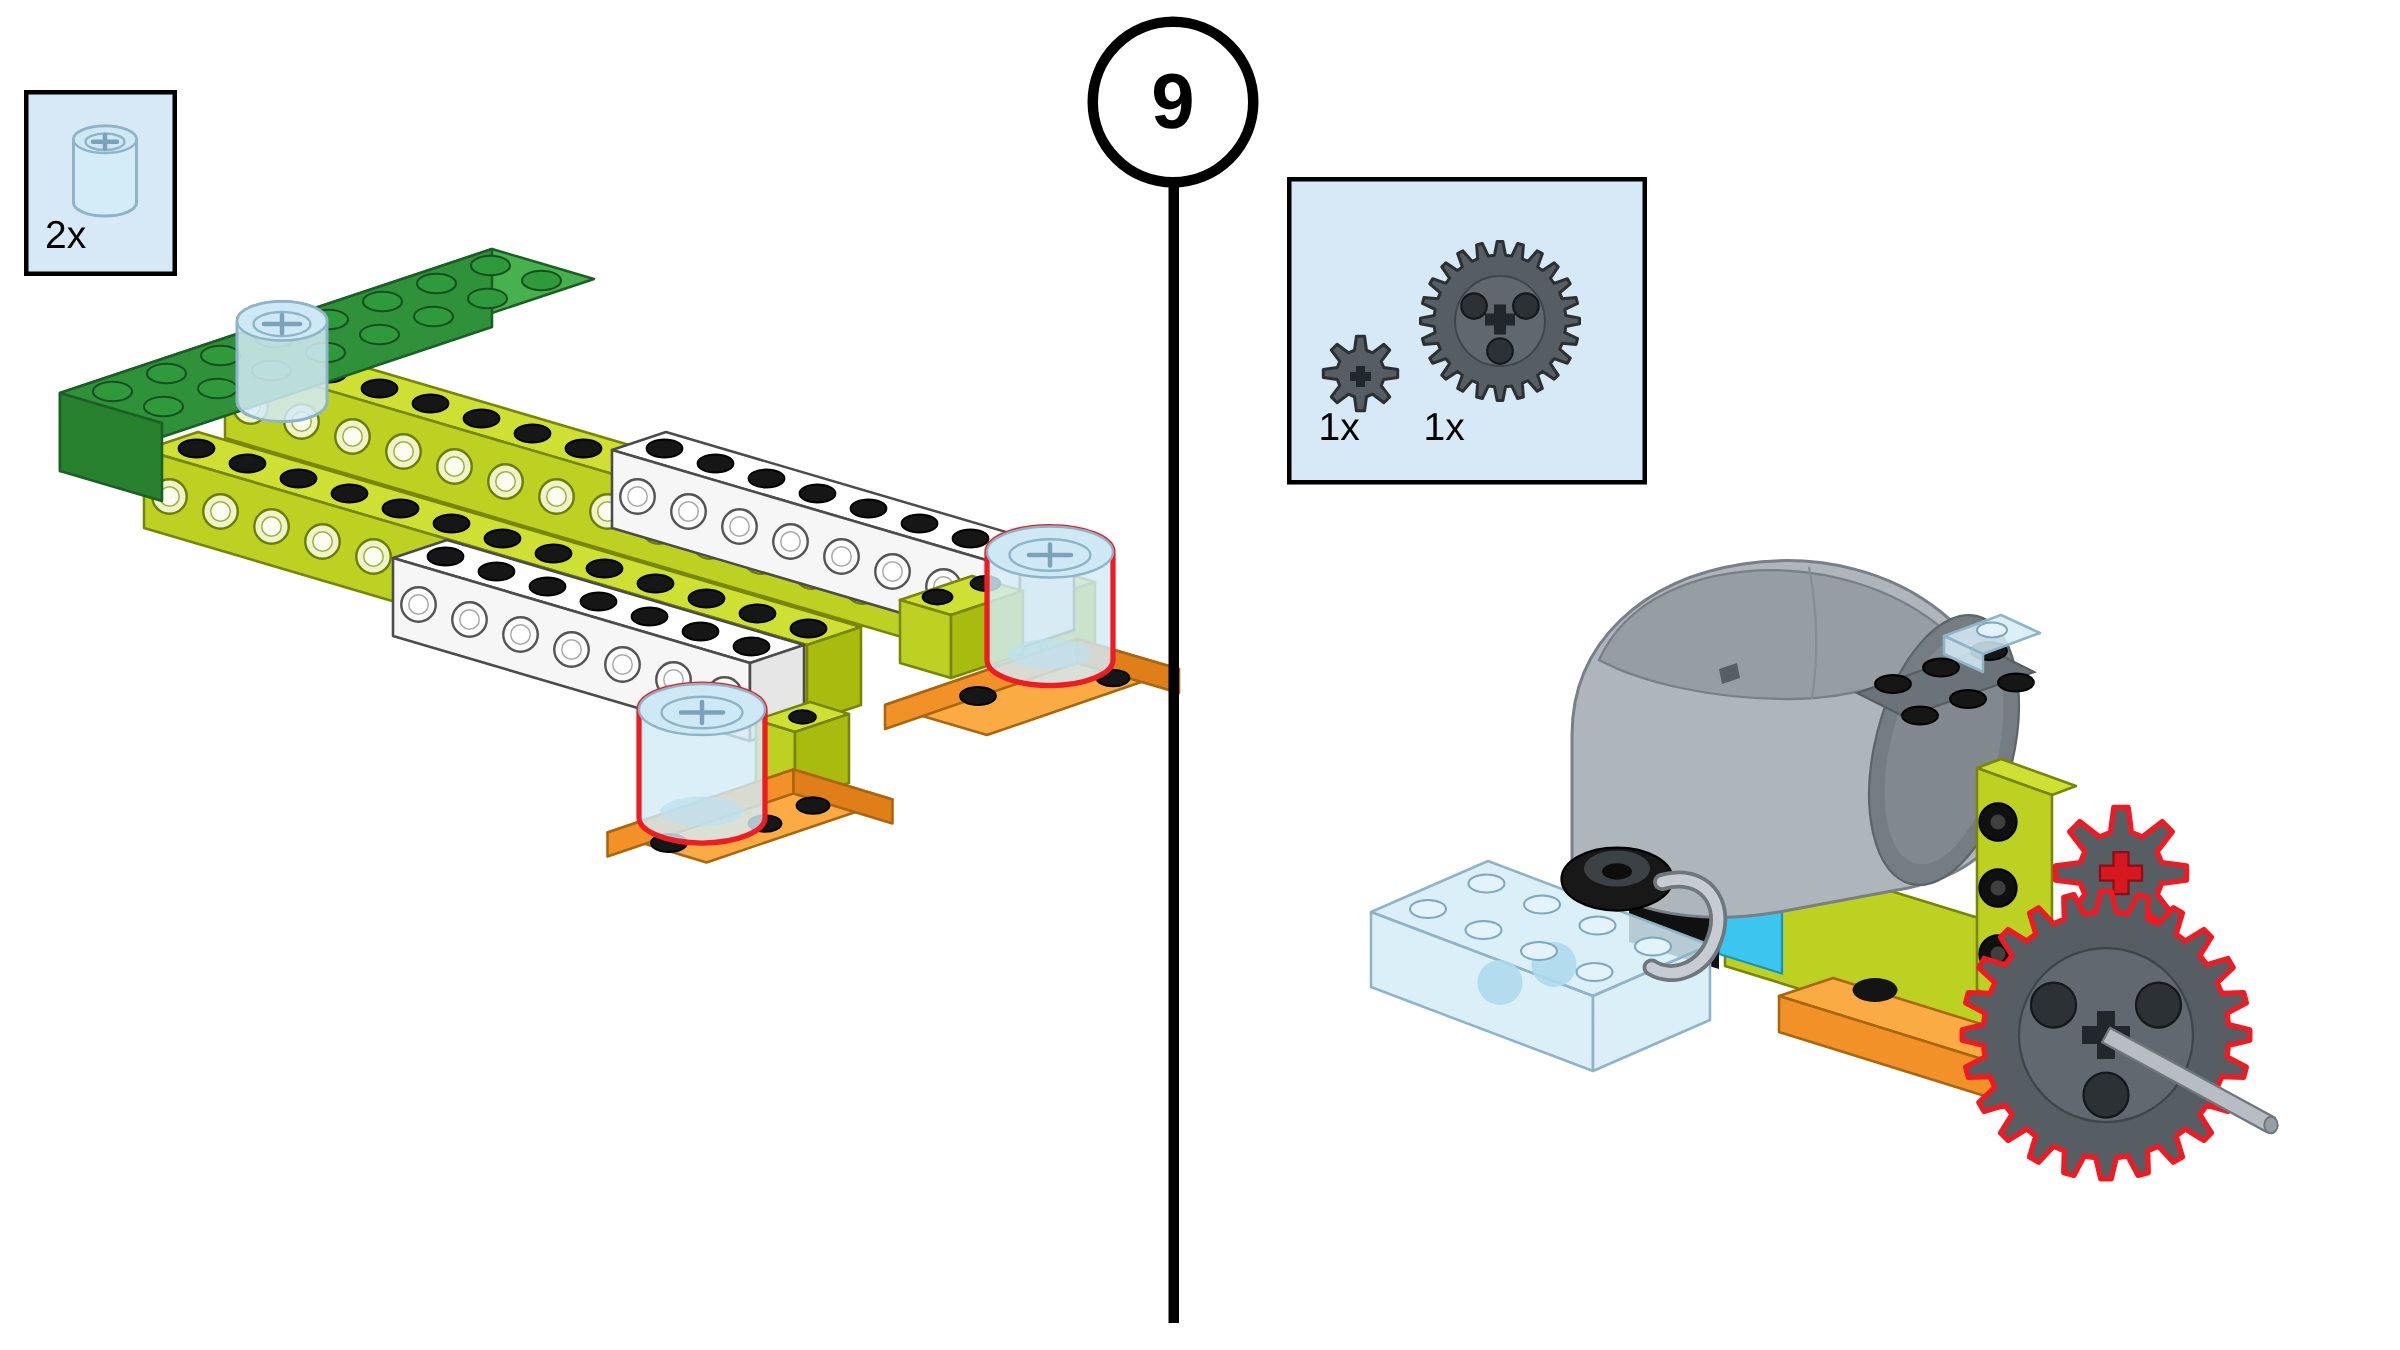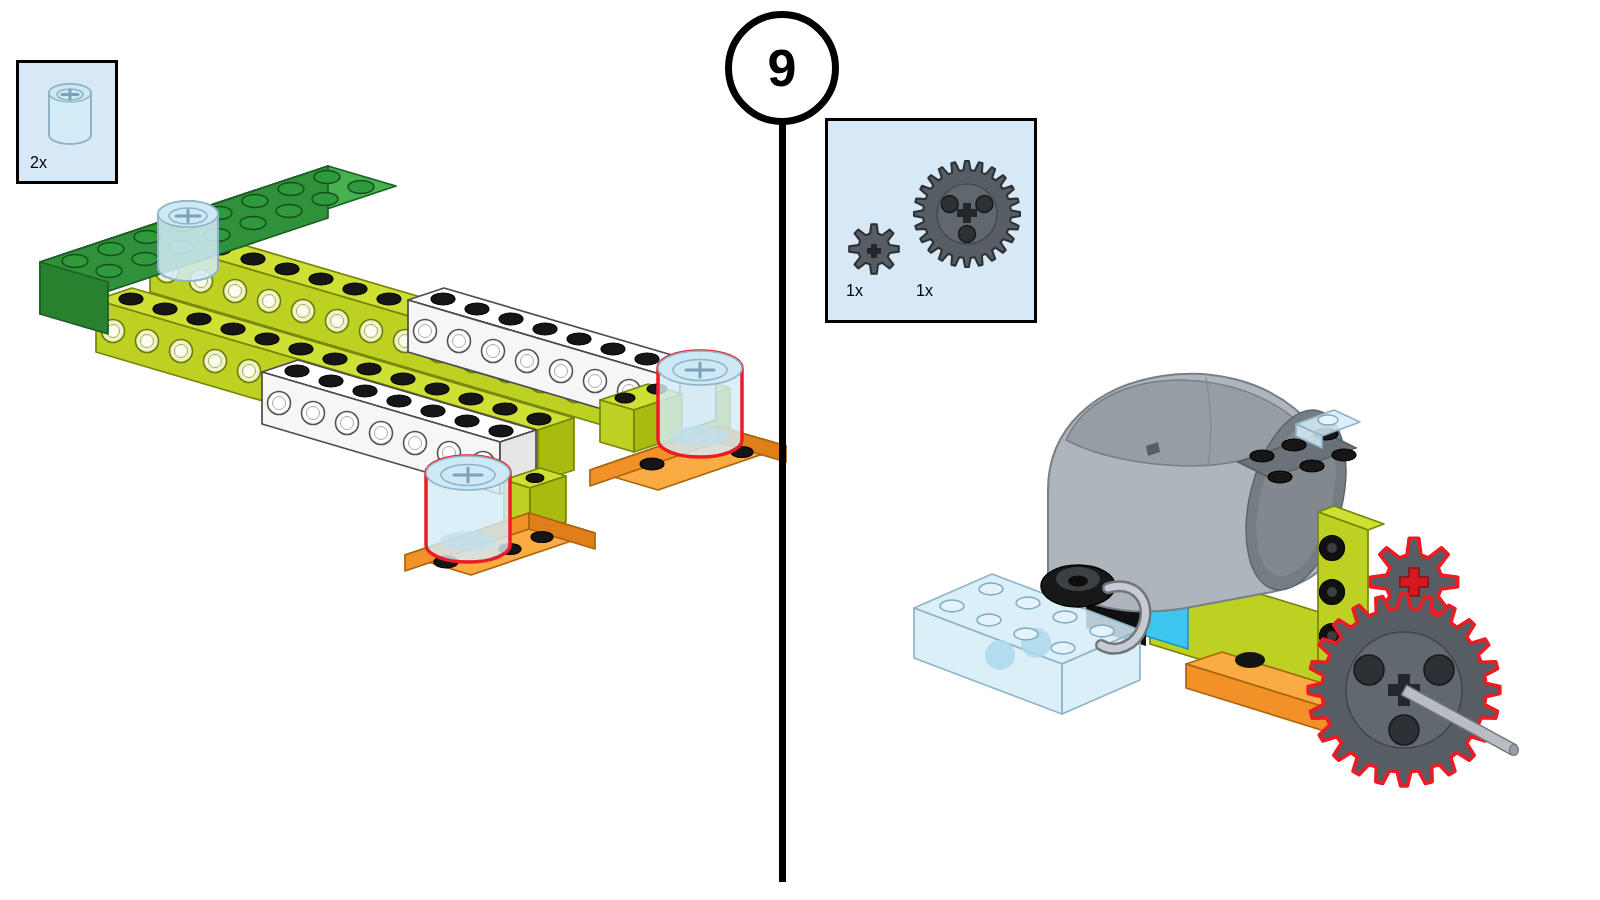--- a/index.html
+++ b/index.html
@@ -7,22 +7,22 @@
         font-family:"Liberation Sans","DejaVu Sans",sans-serif;color:#000;}
   .art{position:absolute;left:0;top:0;width:1600px;height:900px;}
   svg{display:block;}
   .divider{position:absolute;left:779px;top:118px;width:7px;height:764px;background:#000;}
   .step-circle{position:absolute;left:725px;top:11px;width:114px;height:114px;box-sizing:border-box;
                border:7px solid #000;border-radius:50%;background:#fff;display:flex;
                align-items:center;justify-content:center;z-index:3;}
   .step-circle span{font-size:52px;font-weight:700;line-height:1;}
   .callout{position:absolute;background:#d7e9f7;border:3px solid #000;box-sizing:border-box;z-index:2;}
   .callout-left{left:16px;top:60px;width:102px;height:124px;}
-  .callout-right{left:825px;top:118px;width:212px;height:205px;}
-  .count{position:absolute;font-size:16px;color:#000;}
+  .callout-right{left:858px;top:118px;width:240px;height:205px;}
+  .count{position:absolute;font-size:26px;color:#000;}
   .count-2x{left:11px;bottom:9px;}
   .count-1x-a{left:18px;bottom:20px;}
   .count-1x-b{left:88px;bottom:20px;}
 
   
   .f-lime-top{fill:#cfe034;stroke:#778608;stroke-width:1.7;stroke-linejoin:round;}
   .f-lime-front{fill:#bdd122;stroke:#778608;stroke-width:1.7;stroke-linejoin:round;}
   .f-lime-end{fill:#a8bc10;stroke:#778608;stroke-width:1.7;stroke-linejoin:round;}
   .f-white-top{fill:#ffffff;stroke:#4c4c4c;stroke-width:1.7;stroke-linejoin:round;}
   .f-white-front{fill:#f6f6f6;stroke:#4c4c4c;stroke-width:1.7;stroke-linejoin:round;}

